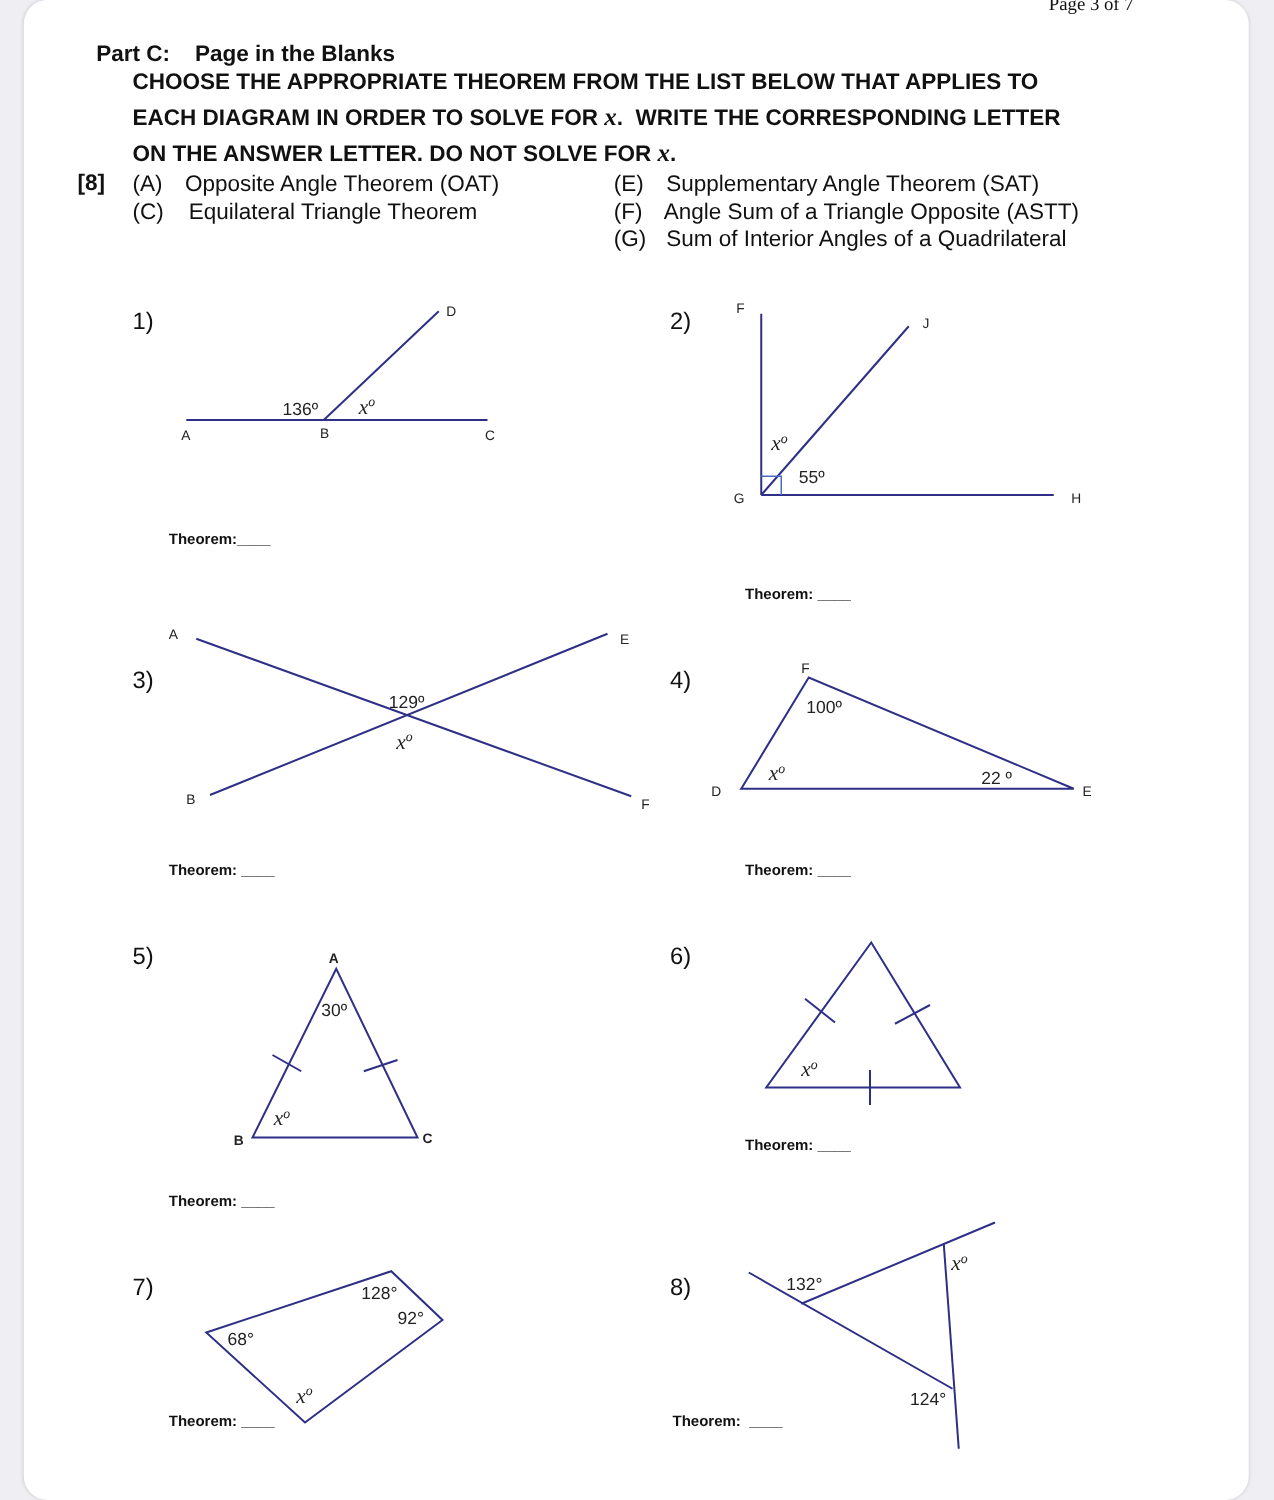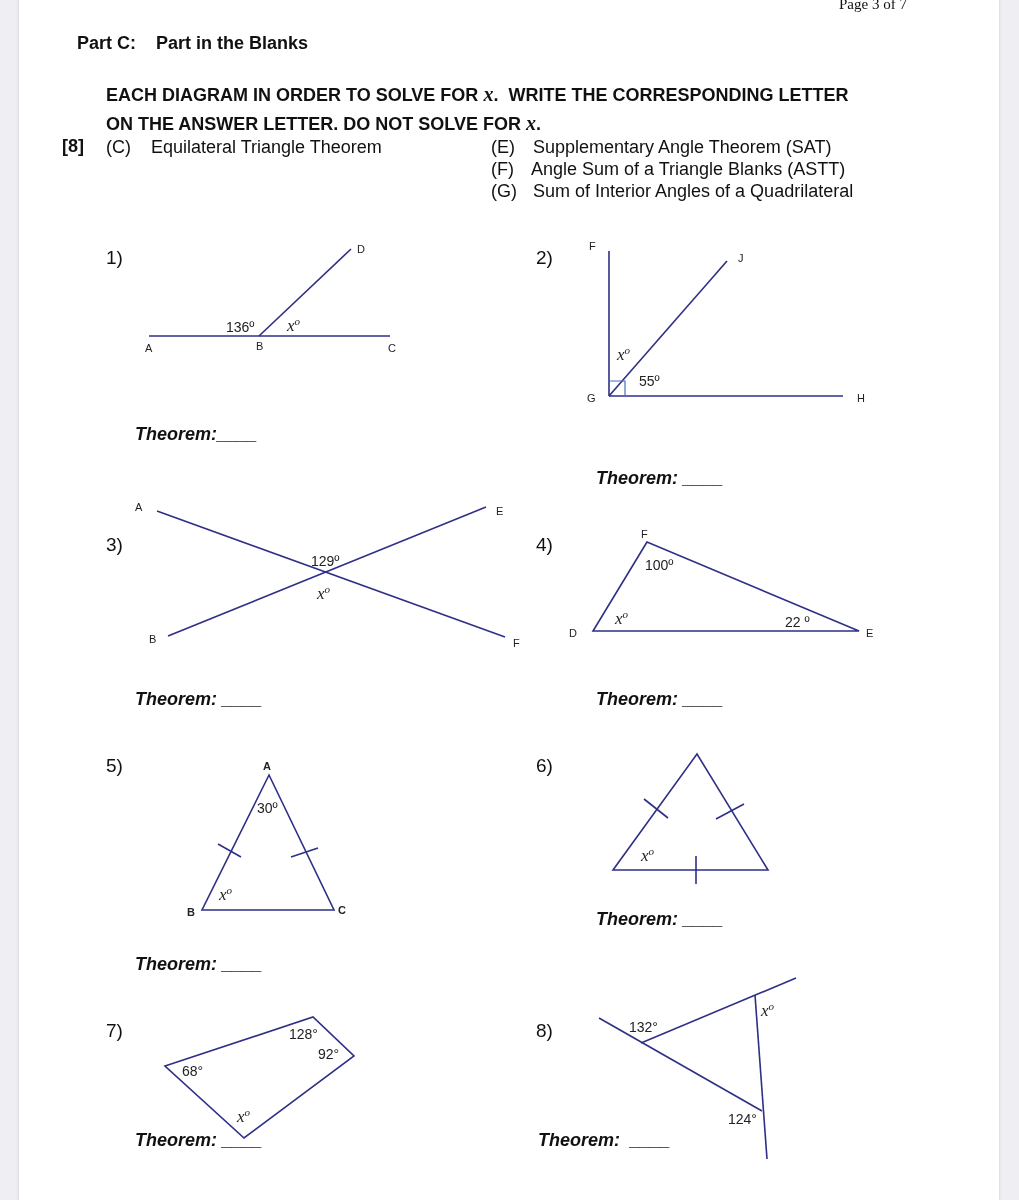--- a/index.html
+++ b/index.html
@@ -6,67 +6,72 @@
   body {
     width: 1019px; height: 1200px; position: relative; overflow: hidden;
     background: #efeff3;
     font-family: "Liberation Sans", sans-serif;
     color: #111;
   }
   .page {
     position: absolute; left: 19px; top: 0; width: 980px; height: 1200px;
     background: #ffffff;
     box-shadow: 0 0 3px rgba(0,0,0,0.15);
+    border-radius: 19px;
   }
   .abs { position: absolute; white-space: nowrap; }
   .page-num { font-family: "Liberation Serif", serif; font-size: 15px; left: 820px; top: -4px; }
   .part-title { font-weight: bold; font-size: 18px; left: 58px; top: 33px; }
   .part-title .gap { display: inline-block; width: 20px; }
   .instr { font-weight: bold; font-size: 18px; left: 87px; }
   .instr i { font-family: "Liberation Serif", serif; font-size: 20px; }
   .marks { font-weight: bold; font-size: 18px; left: 43px; top: 136px; }
   .opt { font-size: 18px; line-height: 22px; }
   .opt .lt { display: inline-block; width: 42px; }
   .qnum { font-size: 19px; }
-  .thm { font-weight: bold; font-size: 18px; font-style: italic; }
+  .thm { font-weight: bold; font-size: 12px; }
   svg.diag { position: absolute; left: 0; top: 0; overflow: visible; }
   svg.diag line, svg.diag polyline, svg.diag polygon { stroke: #2e2f86; stroke-width: 1.6; fill: none; }
   svg.diag .thin { stroke: #4a6cc0; stroke-width: 1.2; }
   svg.diag text { font-family: "Liberation Sans", sans-serif; fill: #222; }
   svg.diag .pt { font-size: 11px; }
   svg.diag .ang { font-size: 14px; }
   svg.diag .xv { font-family: "Liberation Serif", serif; font-style: italic; font-size: 17px; }
 </style>
 </head>
 <body>
 
 <div class="page">
 
   <div class="abs page-num">Page 3 of 7</div>
 
   <div class="abs part-title">
-    <span>Part C:</span><span class="gap"></span><span>Part in the Blanks</span>
+    <span>Part C:</span><span class="gap"></span><span>Page in the Blanks</span>
   </div>
 
+  <div class="abs instr" style="top:55px;">
+    <span>CHOOSE THE APPROPRIATE THEOREM FROM THE LIST BELOW THAT APPLIES TO</span>
+  </div>
   <div class="abs instr" style="top:83px;">
     <span>EACH DIAGRAM IN ORDER TO SOLVE FOR</span> <i>x</i><span>.</span>&nbsp; <span>WRITE THE CORRESPONDING LETTER</span>
   </div>
   <div class="abs instr" style="top:112px;">
     <span>ON THE ANSWER LETTER.   DO NOT SOLVE FOR</span> <i>x</i><span>.</span>
   </div>
 
   <div class="abs marks">[8]</div>
 
   <div class="abs" style="left:87px; top:136px;">
+    <div class="opt"><span class="lt">(A)</span><span>Opposite Angle Theorem (OAT)</span></div>
     <div class="opt"><span class="lt" style="width:45px">(C)</span><span>Equilateral Triangle Theorem</span></div>
   </div>
 
   <div class="abs" style="left:472px; top:136px;">
     <div class="opt"><span class="lt">(E)</span><span>Supplementary Angle Theorem (SAT)</span></div>
-    <div class="opt"><span class="lt" style="width:40px">(F)</span><span>Angle Sum of a Triangle Blanks (ASTT)</span></div>
+    <div class="opt"><span class="lt" style="width:40px">(F)</span><span>Angle Sum of a Triangle Opposite (ASTT)</span></div>
     <div class="opt"><span class="lt">(G)</span><span>Sum of Interior Angles of a Quadrilateral</span></div>
   </div>
 
   <div class="abs qnum" style="left:87px; top:247px;">1)</div>
   <div class="abs qnum" style="left:517px; top:247px;">2)</div>
   <div class="abs qnum" style="left:87px; top:534px;">3)</div>
   <div class="abs qnum" style="left:517px; top:534px;">4)</div>
   <div class="abs qnum" style="left:87px; top:755px;">5)</div>
   <div class="abs qnum" style="left:517px; top:755px;">6)</div>
   <div class="abs qnum" style="left:87px; top:1020px;">7)</div>

